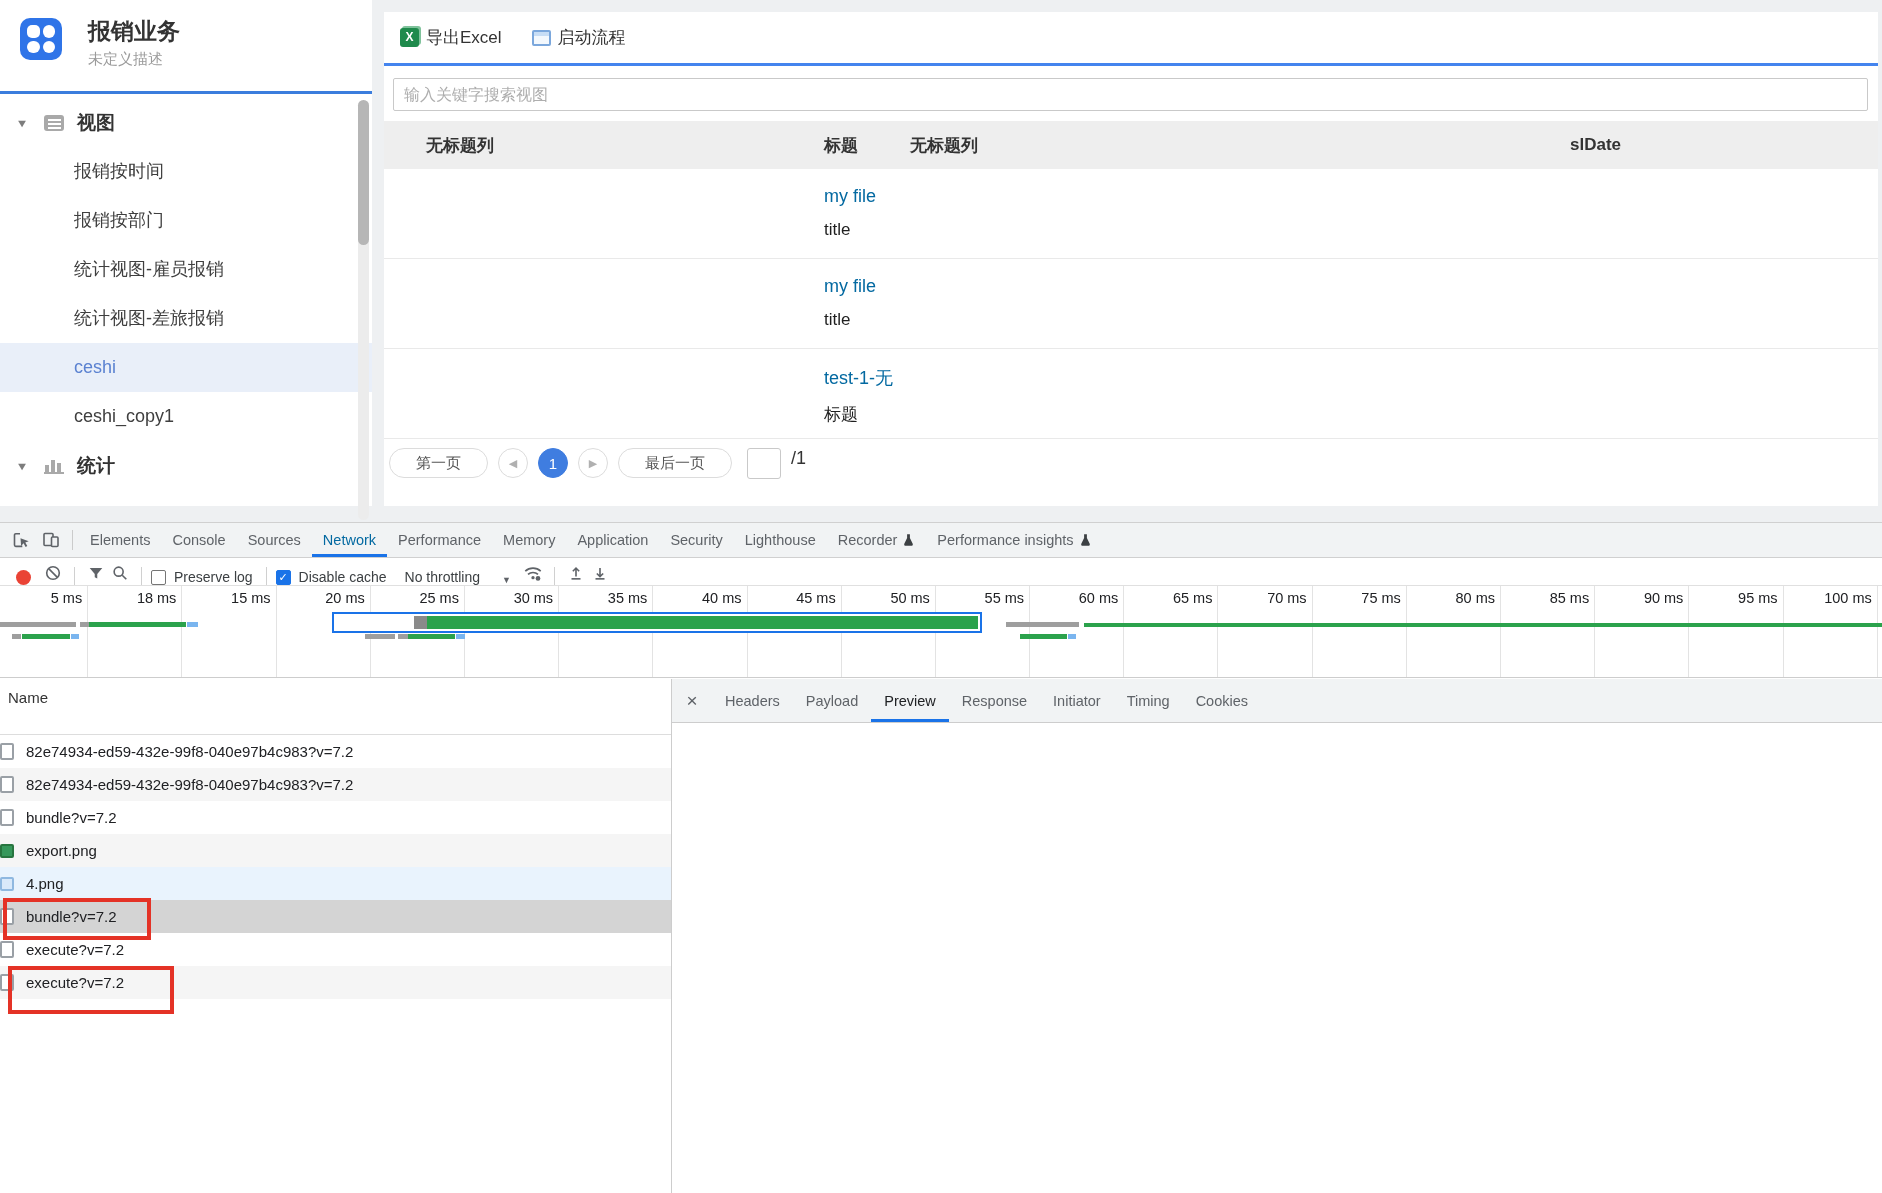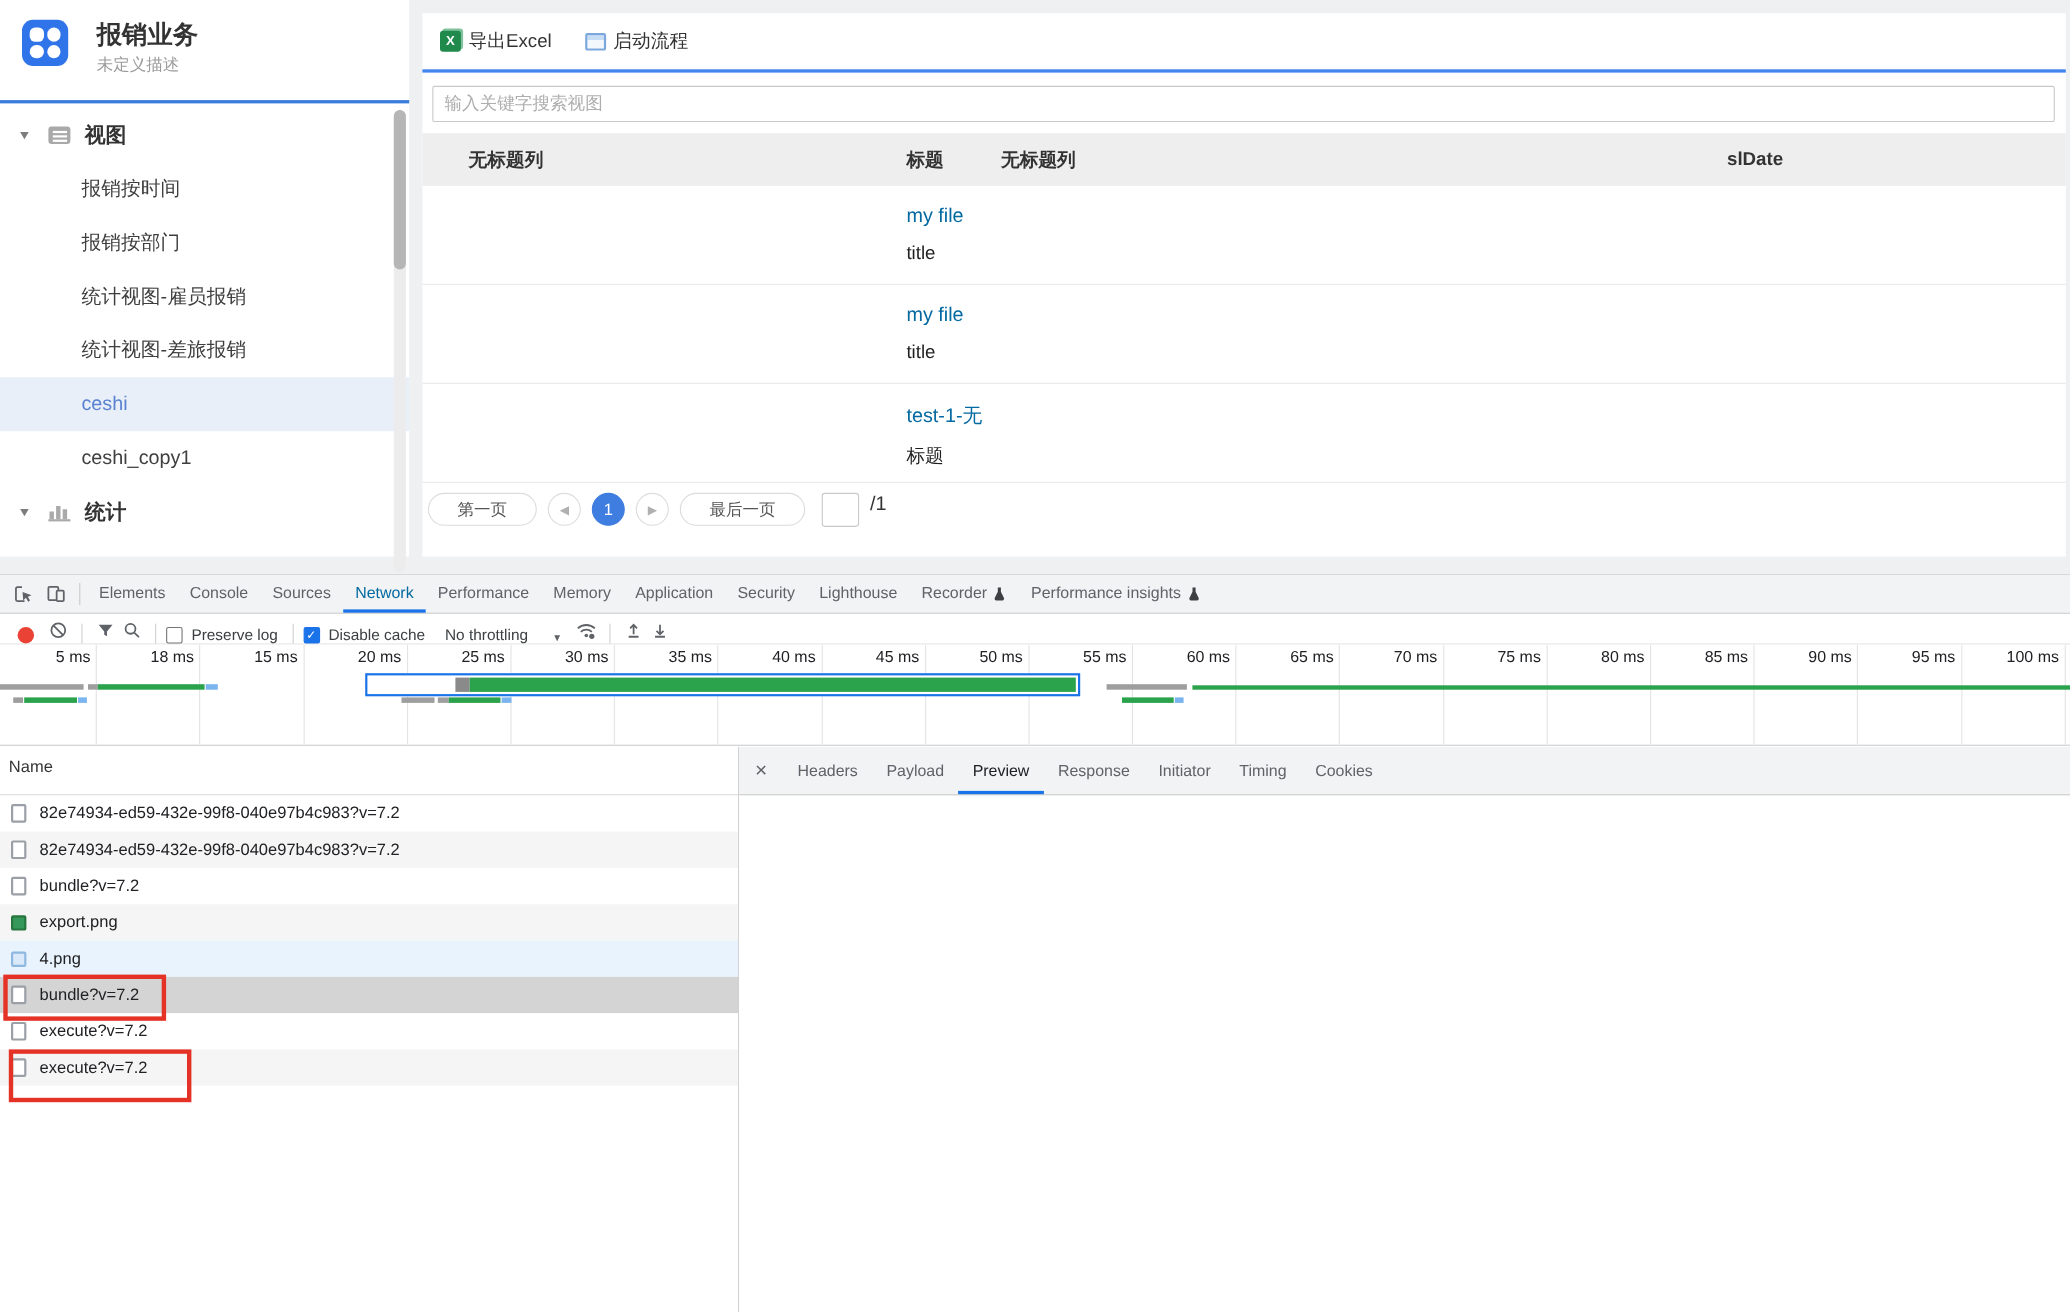--- a/index.html
+++ b/index.html
@@ -75,22 +75,22 @@
   .tick{width:94.2px;height:100%;border-right:1px solid #e3e3e3;font-size:14.5px;color:#202124;text-align:right;padding:4px 5px 0 0}
   .bar{position:absolute;height:5px}
   .bar.g{background:#9e9e9e}.bar.gr{background:#2ba24c}.bar.b{background:#7ab5ef}
   .sel-box{position:absolute;left:332px;top:26px;width:650px;height:21px;border:2px solid #1a73e8;background:#fff;display:flex;align-items:stretch;padding:2px}
   .sel-box .s1{width:78px;background:#fff}
   .sel-box .s2{width:13px;background:#8a8a8a}
   .sel-box .s3{flex:1;background:#2ba24c}
 
   .dt-panels{position:absolute;left:0;top:156px;right:0;bottom:0;display:flex}
   .np{width:672px;border-right:1px solid #cdcdcd;background:#fff}
-  .np-head{height:44px;border-bottom:1px solid #ddd;font-size:15px;color:#333;padding:10px 0 0 8px;cursor:pointer}
-  .req-row{position:relative;height:33px;display:flex;align-items:center;padding-left:10px;font-size:15px;color:#202124;cursor:pointer}
+  .np-head{height:56px;border-bottom:1px solid #ddd;font-size:15px;color:#333;padding:10px 0 0 8px;cursor:pointer}
+  .req-row{position:relative;height:33px;display:flex;align-items:center;font-size:15px;color:#202124;cursor:pointer}
   .np-rows div.req-row:nth-of-type(even){background:#f5f5f5}
   .req-row[data-state="blue"]{background:#e9f3fd !important}
   .req-row[data-state="selected"]{background:#d4d4d4 !important}
   .req-ic{width:14px;height:17px;border:2px solid #9aa0a6;border-radius:2px;background:#fff;margin-right:12px;flex:none}
   .req-ic[data-icon="img-green"]{height:14px;background:#36985b;border-color:#27753f}
   .req-ic[data-icon="img-blue"]{height:14px;background:#d9e9fa;border-color:#8fb8e0}
   .req-row::after{content:none;position:absolute;border:4px solid #e43226;pointer-events:none}
   .req-row[data-redbox="1"]::after{content:"";left:3px;top:-2px;width:140px;height:34px}
   .req-row[data-redbox="2"]::after{content:"";left:8px;top:0px;width:158px;height:40px}
 

